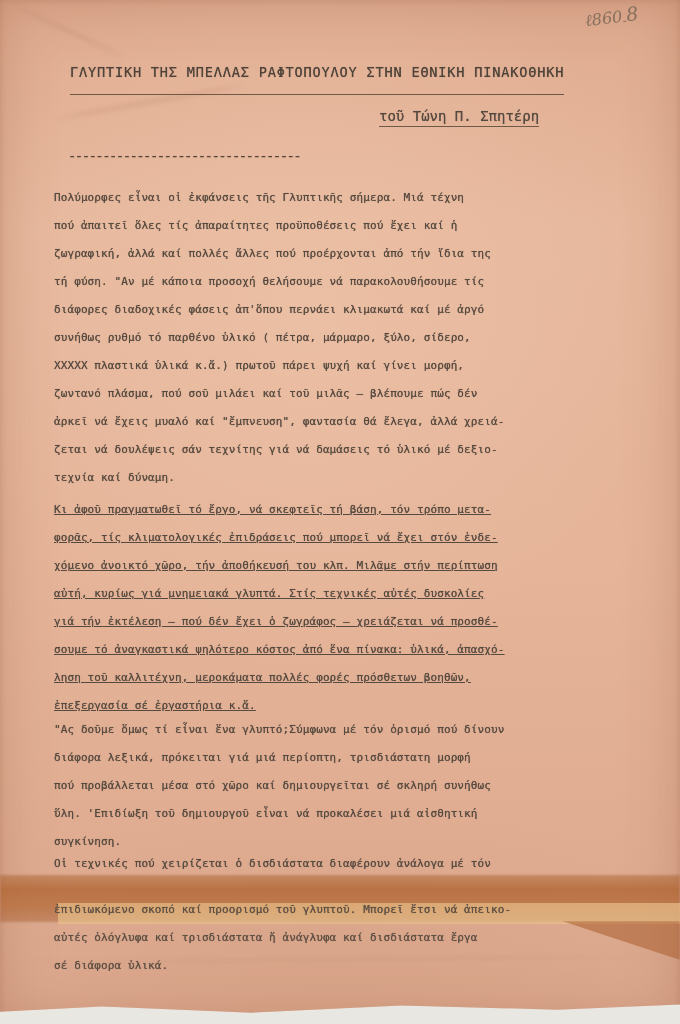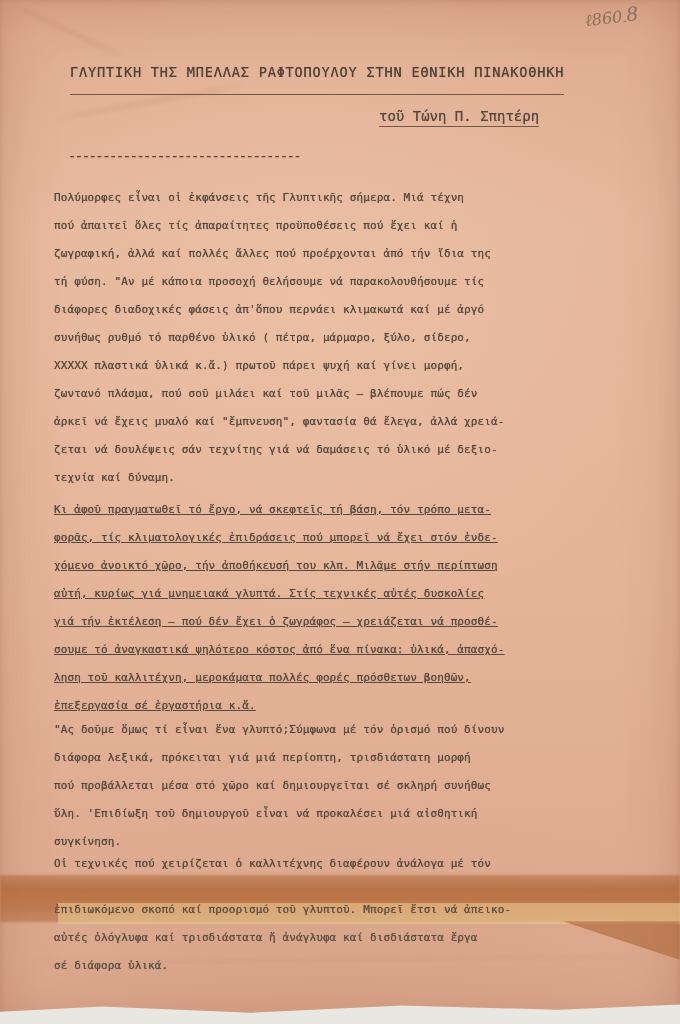--- a/index.html
+++ b/index.html
@@ -107,16 +107,16 @@
 αὐτή, κυρίως γιά μνημειακά γλυπτά. Στίς τεχνικές αὐτές δυσκολίες
 γιά τήν ἐκτέλεση – πού δέν ἔχει ὁ ζωγράφος – χρειάζεται νά προσθέ-
 σουμε τό ἀναγκαστικά ψηλότερο κόστος ἀπό ἕνα πίνακα: ὑλικά, ἀπασχό-
 ληση τοῦ καλλιτέχνη, μεροκάματα πολλές φορές πρόσθετων βοηθῶν,
 ἐπεξεργασία σέ ἐργαστήρια κ.ἄ.</div>
 <div class="ink para p3">"Ας δοῦμε ὅμως τί εἶναι ἕνα γλυπτό;Σύμφωνα μέ τόν ὁρισμό πού δίνουν
 διάφορα λεξικά, πρόκειται γιά μιά περίοπτη, τρισδιάστατη μορφή
 πού προβάλλεται μέσα στό χῶρο καί δημιουργεῖται σέ σκληρή συνήθως
 ὕλη. 'Επιδίωξη τοῦ δημιουργοῦ εἶναι νά προκαλέσει μιά αἰσθητική
 συγκίνηση.</div>
-<div class="ink para p4a">Οἱ τεχνικές πού χειρίζεται ὁ καλλιτέχνης διαφέρουν ἀνάλογα μέ τόν</div>
+<div class="ink para p4a">Οἱ τεχνικές πού χειρίζεται ὁ δισδιάστατα διαφέρουν ἀνάλογα μέ τόν</div>
 <div class="ink para p4b">ἐπιδιωκόμενο σκοπό καί προορισμό τοῦ γλυπτοῦ. Μπορεῖ ἔτσι νά ἀπεικο-
 αὐτές ὁλόγλυφα καί τρισδιάστατα ἤ ἀνάγλυφα καί δισδιάστατα ἔργα
 σέ διάφορα ὑλικά.</div>
 
 </body></html>

